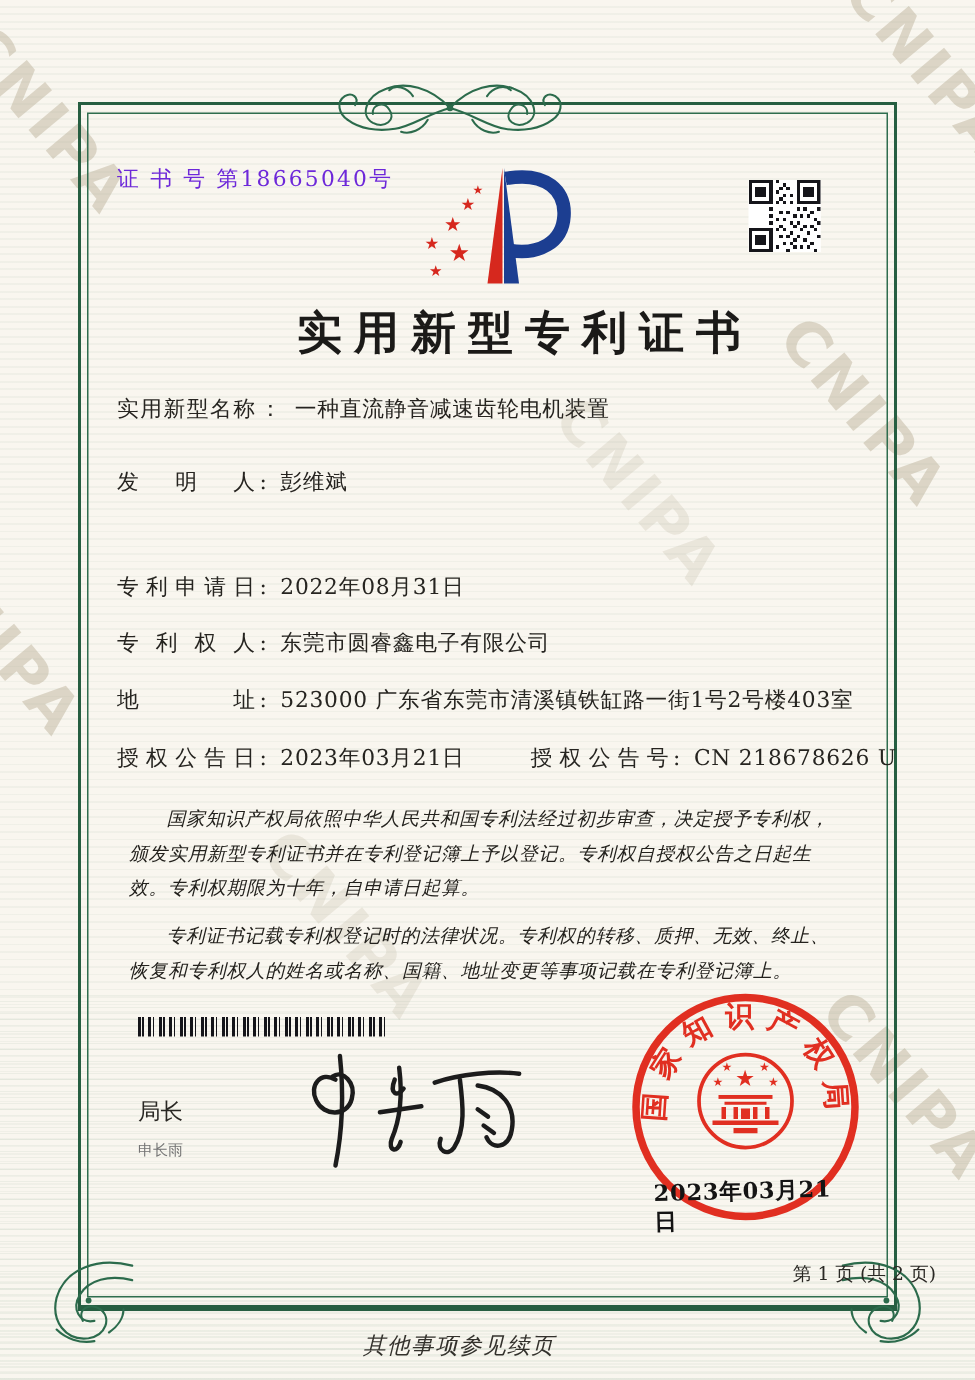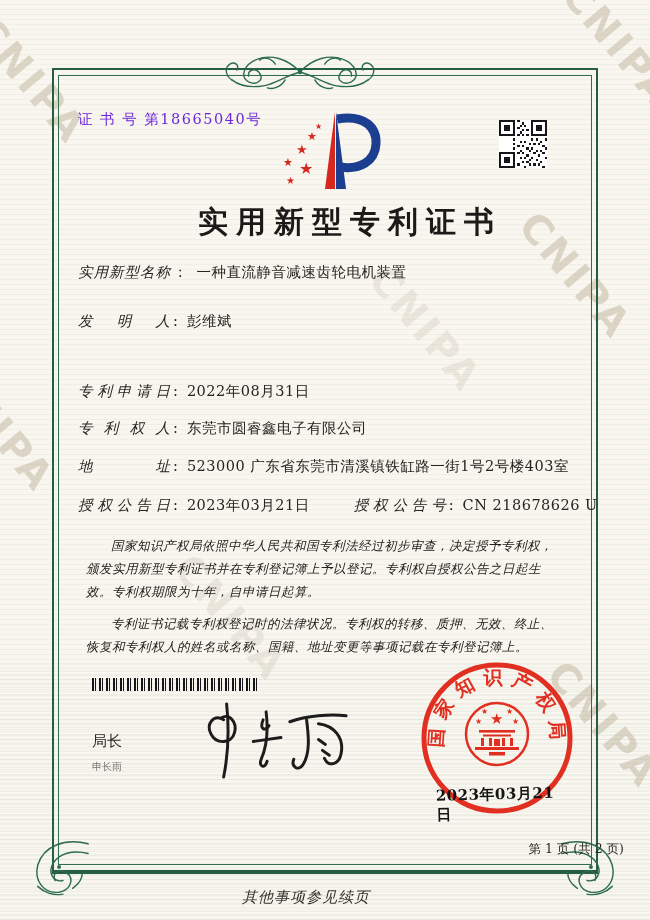--- a/index.html
+++ b/index.html
@@ -17,21 +17,21 @@
       border:2px solid #265e41;border-bottom-width:4px;}
   .frame-inner{position:absolute;left:58px;top:75px;width:532px;height:788px;border:1px solid #2f6d4e;}
   .ornament{position:absolute;}
   .cert-no{position:absolute;left:78px;top:110px;font-size:14.5px;letter-spacing:1.5px;color:#6d28d9;}
   .logo{position:absolute;left:273px;top:110px;width:116px;height:84px;}
   .qr{position:absolute;left:499px;top:120px;width:48px;height:48px;background:#fff;}
   .title{position:absolute;left:0;top:202px;width:650px;text-align:center;
       font-size:30px;font-weight:bold;letter-spacing:8px;padding-left:8px;box-sizing:border-box;color:#1b1a18;margin-left:21px;}
   .field-row{position:absolute;left:78px;width:500px;font-size:14.5px;font-weight:500;
       white-space:nowrap;color:#262420;}
-  .flabel{display:inline-block;width:92px;text-align:justify;text-align-last:justify;vertical-align:top;font-style:italic;}
+  .flabel{display:inline-block;width:92px;text-align:justify;text-align-last:justify;vertical-align:top;}
   .fcolon{display:inline-block;margin-left:3px;}
   .fvalue{display:inline-block;margin-left:9px;letter-spacing:0.5px;}
   .pair2{margin-left:44px;}
   .paras{position:absolute;left:86px;top:534px;width:488px;font-size:12.5px;line-height:23px;
       font-style:italic;color:#23211d;}
   .paras p{margin:0 18px 9px 0;text-indent:2em;letter-spacing:0.5px;}
   .barcode{position:absolute;left:92px;top:678px;width:166px;height:13px;
       background:repeating-linear-gradient(90deg,#15151a 0 2px,transparent 2px 3px,#15151a 3px 4px,
       transparent 4px 7px,#15151a 7px 9px,transparent 9px 10px,#15151a 10px 11px,transparent 11px 14px);}
   .signer-title{position:absolute;left:92px;top:732px;font-size:15px;color:#2a2824;}

